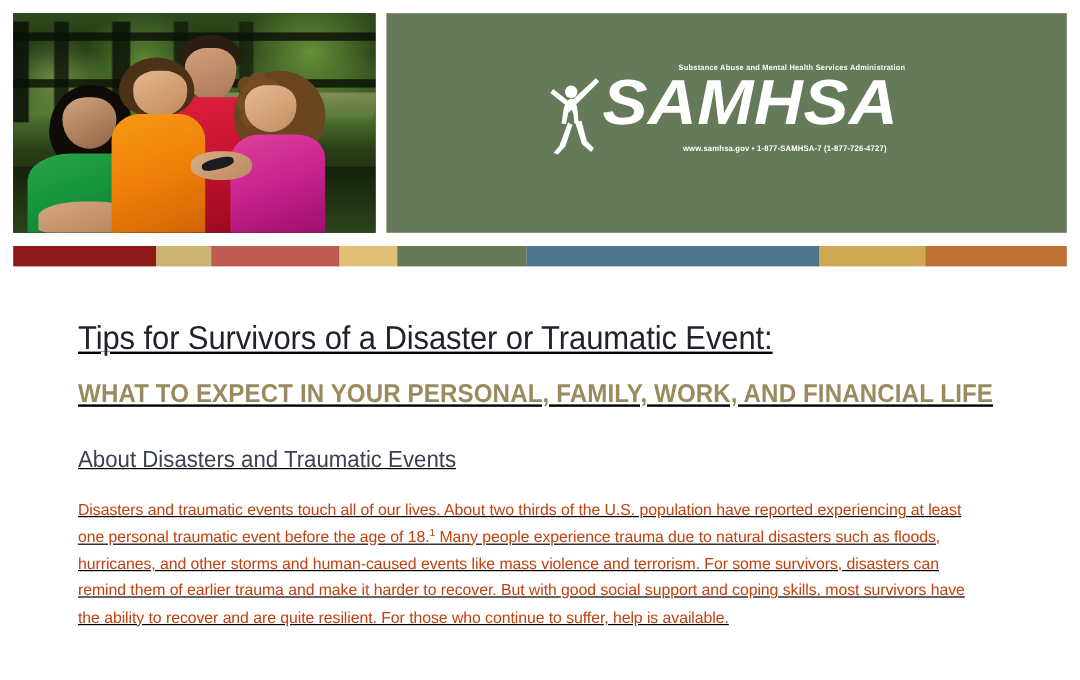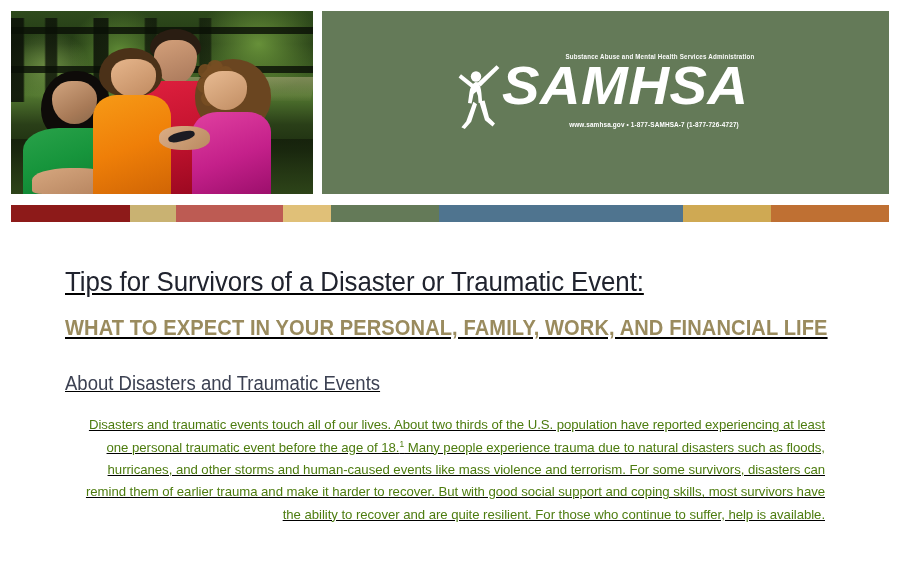--- a/index.html
+++ b/index.html
@@ -331,22 +331,22 @@
     transform: scaleX(0.95);
     transform-origin: left center;
     white-space: nowrap;
   }
 
   .body-copy {
     margin-top: 15px;
     width: 760px;
     font-size: 13.2px;
     line-height: 22.4px;
-    color: #4d7c0f;
-    text-align: right;
+    color: #c2410c;
+    text-align: left;
     letter-spacing: -0.05px;
   }
   .body-copy sup {
     font-size: 8.4px;
     vertical-align: 5px;
     line-height: 0;
   }
 </style>
 </head>
 <body>

